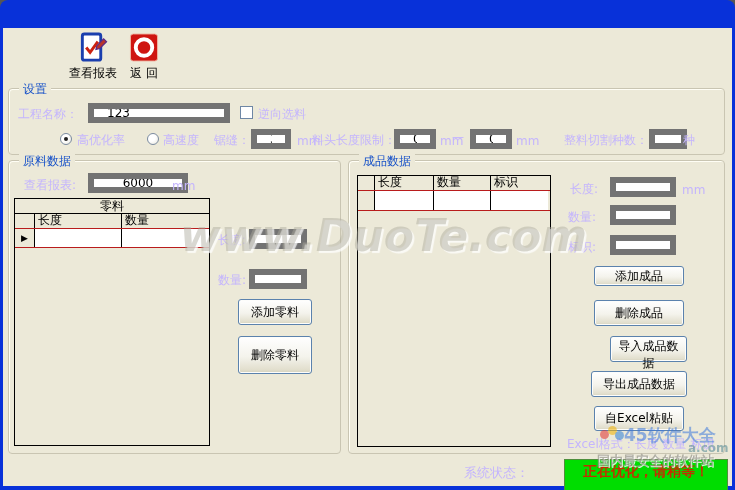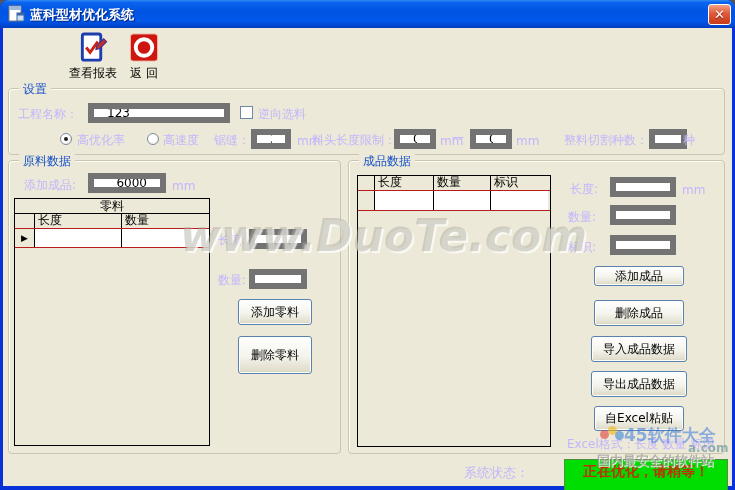--- a/index.html
+++ b/index.html
@@ -50,30 +50,20 @@
   .wm-domain{font-size:12px;color:rgba(90,140,150,0.6);font-weight:bold;}
   .wm-slogan{font-size:13px;font-weight:bold;color:rgba(150,148,138,0.7);
       text-shadow:1px 1px 0 rgba(255,255,255,0.8);}
   .wm-dot{position:absolute;width:9px;height:9px;border-radius:50%;opacity:.55;}
 </style>
 </head>
 <body>
 
 <div class="window">
 
-  <div class="titlebar">
-    <svg class="appicon" viewBox="0 0 18 18">
-      <rect x="2" y="1" width="12" height="15" fill="#fff" stroke="#7a7a7a"></rect>
-      <rect x="2" y="1" width="12" height="4" fill="#9db8d8"></rect>
-      <rect x="10" y="8" width="7" height="8" fill="#cfe0f2" stroke="#3a66a8"></rect>
-      <rect x="10" y="8" width="7" height="2.5" fill="#3a66a8"></rect>
-    </svg>
-    <span class="apptitle">蓝科型材优化系统</span>
-    <div class="closebtn">✕</div>
-  </div>
 
   <div class="client"></div>
 
 
   <button class="toolbtn" style="left:64px;width:58px;">
     <svg width="32" height="32" viewBox="0 0 32 32">
       <rect x="5" y="2" width="19" height="27" rx="2" fill="#fff" stroke="#1b3fae" stroke-width="3"></rect>
       <path d="M9 16l4 5 8-11" stroke="#cc2211" stroke-width="3" fill="none"></path>
       <path d="M20 14l7-7 3 3-7 7-4 1z" fill="#b8352c" stroke="#5a2a88" stroke-width="1.2"></path>
     </svg>
@@ -112,22 +102,22 @@
   <input class="tb center" style="left: 470px; top: 129px; width: 42px;" value="0">
   <span class="lbl" style="left:516px;top:134px;">mm</span>
 
   <span class="lbl" style="left:564px;top:133px;">整料切割种数：</span>
   <input class="tb center" style="left: 649px; top: 129px; width: 29px;" value="8">
   <span class="lbl" style="left:683px;top:133px;">种</span>
 
   <div class="gb" style="left:8px;top:160px;width:333px;height:294px;">
     <span class="gb-legend">原料数据</span>
   </div>
-  <span class="lbl" style="left:24px;top:178px;">添加成品:</span>
-  <input class="tb center" style="left: 88px; top: 173px; width: 78px; text-align: right;" value="6000">
+  <span class="lbl" style="left:24px;top:178px;">查看报表:</span>
+  <input class="tb center" style="left: 88px; top: 173px; width: 100px;" value="6000">
   <span class="lbl" style="left:172px;top:179px;">mm</span>
 
   <div class="grid" style="left:14px;top:198px;width:196px;height:248px;">
     <div class="grid-caption">零料</div>
     <div class="grid-row">
       <div class="grid-hcell" style="width:20px;"></div>
       <div class="grid-hcell" style="width:87px;">长度</div>
       <div class="grid-hcell" style="width:87px;border-right:none;">数量</div>
     </div>
     <div class="grid-row" style="height:19px;">
@@ -166,21 +156,21 @@
   <span class="lbl" style="left:570px;top:182px;">长度:</span>
   <input class="tb" style="left: 610px; top: 177px; width: 66px;">
   <span class="lbl" style="left:682px;top:183px;">mm</span>
   <span class="lbl" style="left:568px;top:210px;">数量:</span>
   <input class="tb" style="left: 610px; top: 205px; width: 66px;">
   <span class="lbl" style="left:568px;top:240px;">标识:</span>
   <input class="tb" style="left: 610px; top: 235px; width: 66px;">
 
   <button class="xpbtn" style="left:594px;top:266px;width:90px;height:20px;">添加成品</button>
   <button class="xpbtn" style="left:594px;top:300px;width:90px;height:26px;">删除成品</button>
-  <button class="xpbtn" style="left:591px;top:336px;width:96px;height:26px;">导入成品数据</button>
+  <button class="xpbtn" style="left:610px;top:336px;width:77px;height:26px;">导入成品数据</button>
   <button class="xpbtn" style="left:591px;top:371px;width:96px;height:26px;">导出成品数据</button>
   <button class="xpbtn" style="left:594px;top:406px;width:90px;height:25px;">自Excel粘贴</button>
   <span class="lbl" style="left:567px;top:437px;">Excel格式：长度 数量 标识</span>
 
   <span class="lbl" style="left:464px;top:466px;font-size:13px;">系统状态：</span>
   <div class="statusbox" style="left:564px;top:459px;width:164px;height:43px;line-height:23px;">正在优化，请稍等！</div>
 
   <span class="wm wm-center" style="left:180px;top:210px;">www.DuoTe.com</span>
   <span class="wm-dot" style="left:600px;top:430px;background:#e03030;"></span>
   <span class="wm-dot" style="left:608px;top:426px;background:#f0b000;"></span>

